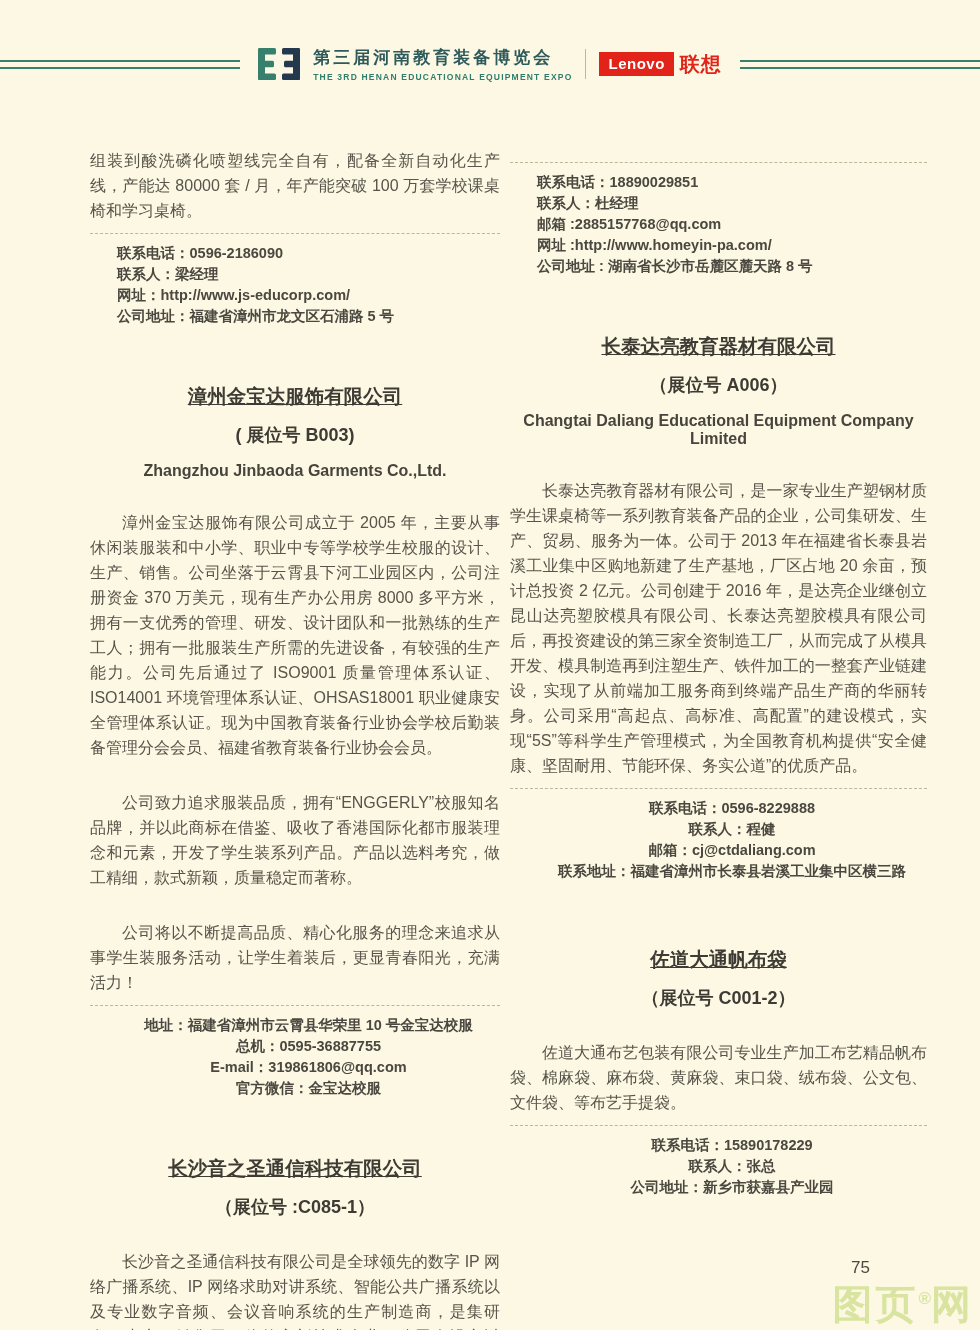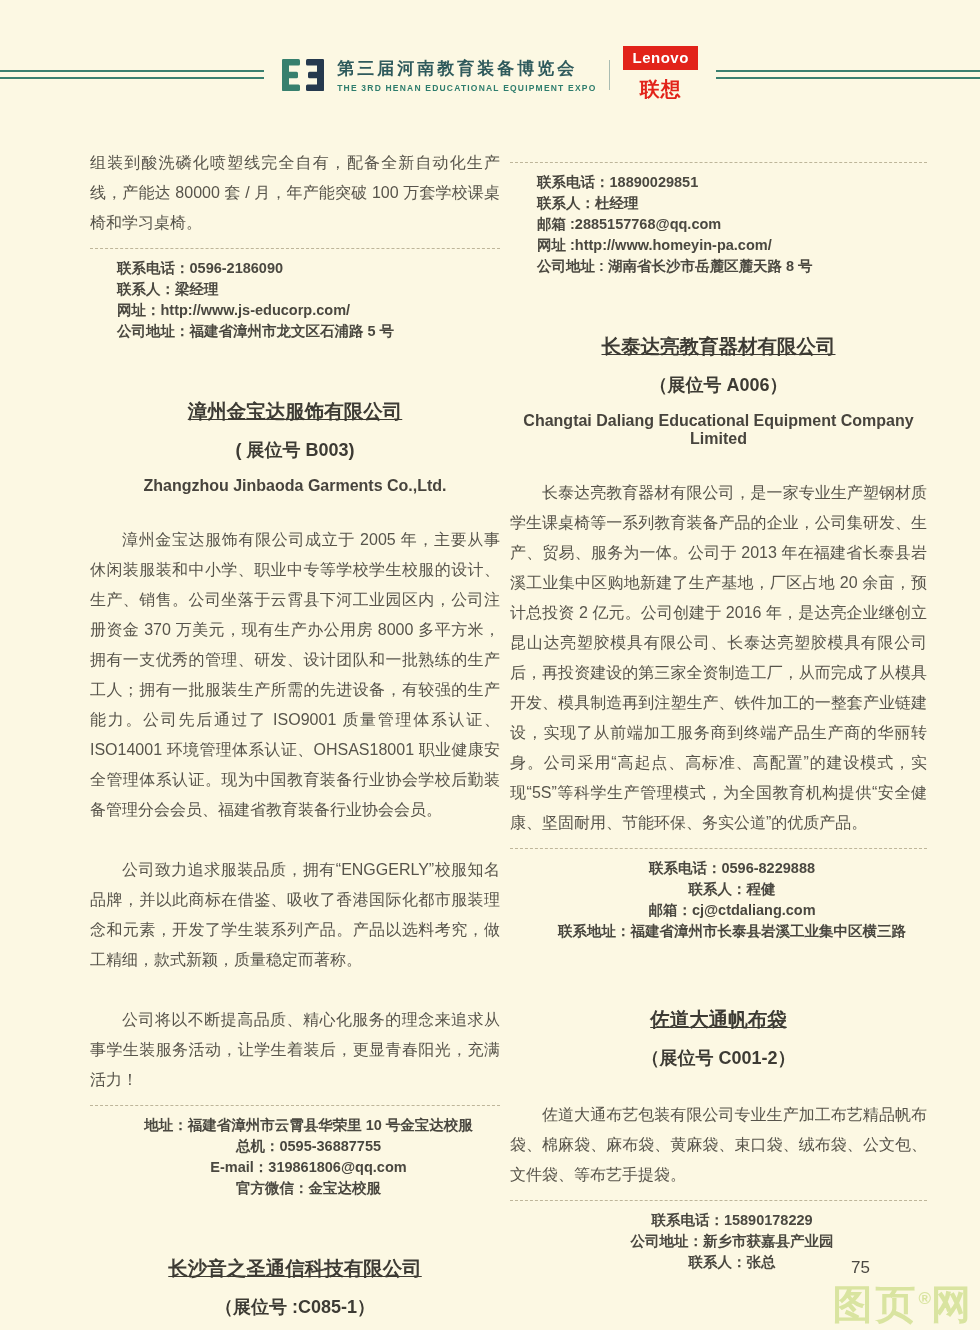--- a/index.html
+++ b/index.html
@@ -10,28 +10,28 @@
     color:#55524a;
   }
   
   .header{position:absolute;top:46px;left:0;right:0;display:flex;align-items:center;}
   .hline{flex:1;height:5px;border-top:2px solid #3a8070;border-bottom:2px solid #3a8070;}
   .logo-cluster{display:flex;align-items:center;gap:13px;padding:0 18px;}
   .expo-title{display:flex;flex-direction:column;justify-content:center;}
   .expo-title-cn{font-size:17px;font-weight:bold;color:#2f5a5c;letter-spacing:3px;white-space:nowrap;}
   .expo-title-en{font-size:8.5px;font-weight:bold;color:#2e7d6d;letter-spacing:1.2px;margin-top:3px;white-space:nowrap;}
   .logo-divider{width:1px;height:30px;background:#a9bcb2;}
-  .lenovo{display:flex;align-items:center;gap:6px;flex-direction:column;}
+  .lenovo{display:flex;align-items:center;gap:6px;}
   .lenovo-box{background:#e2231a;color:#ffffff;font-weight:bold;font-size:15px;padding:3px 9px 4px;letter-spacing:.5px;}
   .lenovo-cn{color:#e2231a;font-weight:bold;font-size:20px;letter-spacing:1px;}
   
   .col{position:absolute;top:148px;}
   .col-left{left:90px;width:410px;}
   .col-right{left:510px;width:417px;}
-  p.body-par{margin:0;font-size:16px;line-height:30px;text-align:justify;color:#57544b;}
+  p.body-par{margin:0;font-size:16px;line-height:25px;text-align:justify;color:#57544b;}
   p.indent{text-indent:2em;margin-top:30px;}
   
   .contact-block{border-top:1.5px dashed #beb69a;margin-top:10px;padding:9px 0 0 27px;}
   .contact-line{font-size:14.5px;font-weight:bold;line-height:21px;color:#4a4840;}
   
   .company{margin-top:56px;text-align:center;}
   .company.gap-lg{margin-top:64px;}
   .company-name{font-size:19.5px;font-weight:bold;color:#3d3b34;line-height:26px;margin:0;text-decoration:underline;}
   .company-booth{font-size:18px;font-weight:bold;color:#3d3b34;margin-top:14px;}
   .company-en{font-size:16px;font-weight:bold;color:#47443d;margin-top:15px;}
@@ -138,21 +138,21 @@
   </div>
 
   <div class="company gap-lg">
     <h2 class="company-name">佐道大通帆布袋</h2>
     <div class="company-booth">（展位号 C001-2）</div>
     <div class="company-paras">
       <p class="body-par indent">佐道大通布艺包装有限公司专业生产加工布艺精品帆布袋、棉麻袋、麻布袋、黄麻袋、束口袋、绒布袋、公文包、文件袋、等布艺手提袋。</p>
     </div>
     <div class="contact-block">
       <div class="contact-line">联系电话：15890178229</div>
+      <div class="contact-line">联系人：张总</div>
       <div class="contact-line">公司地址：新乡市获嘉县产业园</div>
-      <div class="contact-line">联系人：张总</div>
     </div>
   </div>
 
 </div>
 
 <div class="page-num">75</div>
 <div class="watermark"><span>图页</span><sup>®</sup><span>网</span></div>
 
 </body></html>

